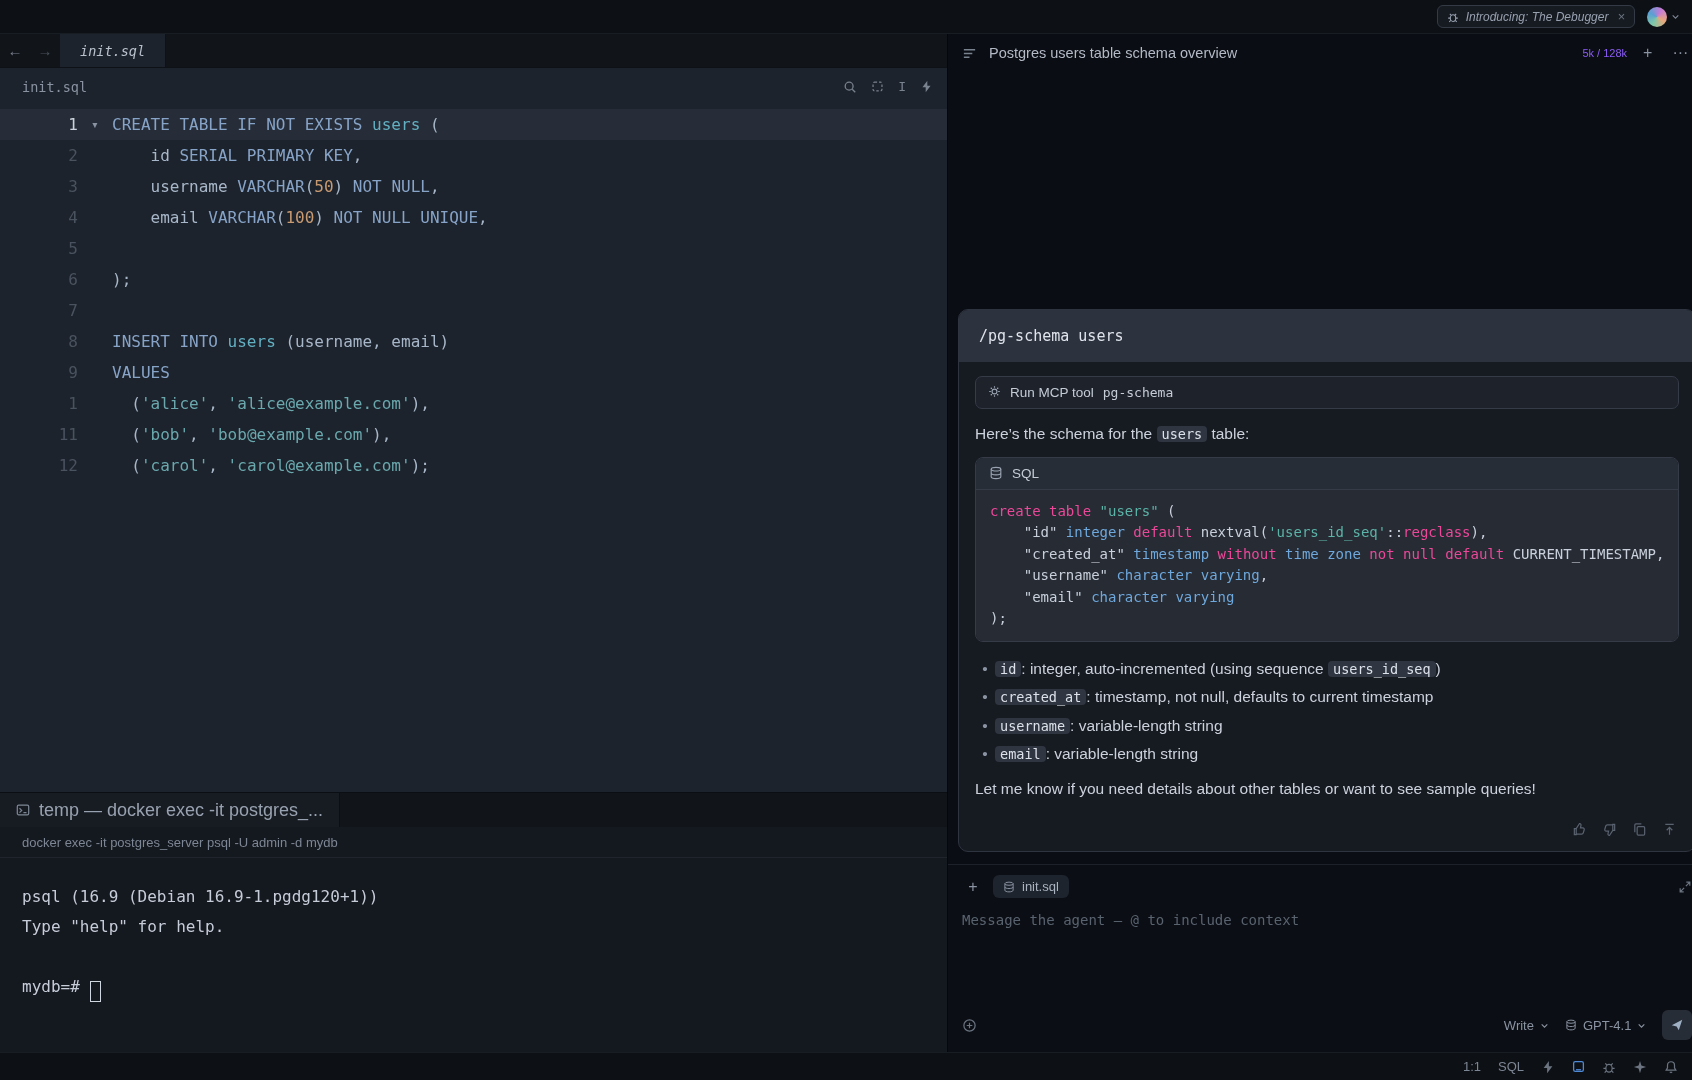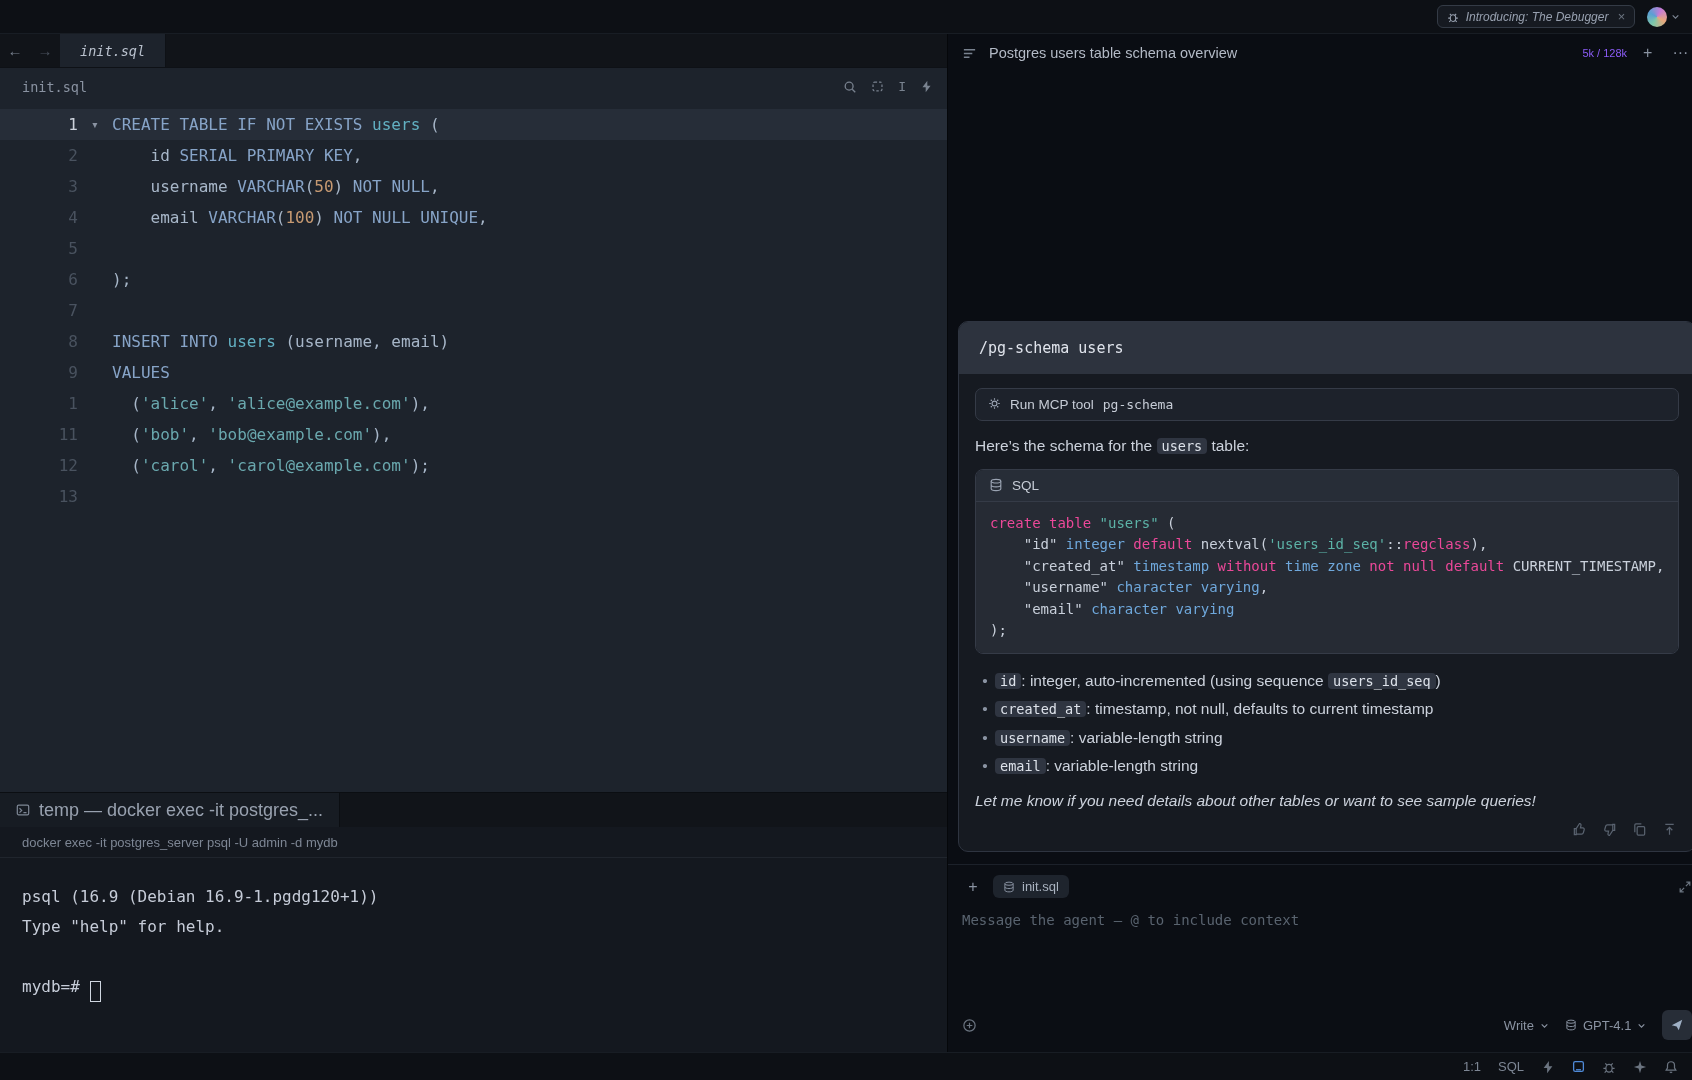--- a/index.html
+++ b/index.html
@@ -91,21 +91,21 @@
   .sql-body{background:#262b34;padding:11px 14px;font-family:"DejaVu Sans Mono",monospace;
             font-size:14px;line-height:21.5px;white-space:pre;}
   .sql .pln{color:#c9d0db;}
   .sql .kw{color:#ec4899;text-align:right;}
   .sql .type{color:#6fa8dc;}
   .sql .str{color:#5cb3a7;}
   .bullets{margin:2px 0 8px;}
   .bullet{display:flex;line-height:27.5px;font-size:15.5px;color:#ccd2dc;}
   .bullet .marker{flex:0 0 20px;text-align:center;color:#8a93a2;}
   .bullet-body{flex:1;}
-  .outro{margin:6px 0 4px;font-style:italic;}
+  .outro{margin:6px 0 16px;}
   .feedback{display:flex;justify-content:flex-end;gap:15px;padding:6px 2px 4px;color:#59626f;}
 
   
   .composer{flex:0 0 188px;border-top:1px solid #1c212a;background:#0b0e14;display:flex;
             flex-direction:column;padding:10px 14px 12px;}
   .comp-row1{display:flex;align-items:center;gap:9px;}
   .comp-add{color:#8a93a2;font-size:16px;width:22px;height:22px;display:flex;align-items:center;justify-content:center;}
   .chip{display:flex;align-items:center;gap:7px;background:#1e242d;border-radius:6px;padding:4px 10px;
         font-size:13px;color:#aab3c0;}
   .chip .icon{color:#8a93a2;}
@@ -193,21 +193,20 @@
               <div class="code-line"><span class="ln">3</span><span class="fold"></span><span class="lc"><span class="pln">    username </span><span class="kw">VARCHAR</span><span class="pln">(</span><span class="num">50</span><span class="pln">) </span><span class="kw">NOT NULL</span><span class="pln">,</span></span></div>
               <div class="code-line"><span class="ln">4</span><span class="fold"></span><span class="lc"><span class="pln">    email </span><span class="kw">VARCHAR</span><span class="pln">(</span><span class="num">100</span><span class="pln">) </span><span class="kw">NOT NULL UNIQUE</span><span class="pln">,</span></span></div>
               <div class="code-line"><span class="ln">5</span><span class="fold"></span></div>
               <div class="code-line"><span class="ln">6</span><span class="fold"></span><span class="lc"><span class="pln">);</span></span></div>
               <div class="code-line"><span class="ln">7</span><span class="fold"></span><span class="lc">&nbsp;</span></div>
               <div class="code-line"><span class="ln">8</span><span class="fold"></span><span class="lc"><span class="kw">INSERT INTO </span><span class="ident">users</span><span class="pln"> (username, email)</span></span></div>
               <div class="code-line"><span class="ln">9</span><span class="fold"></span><span class="lc"><span class="kw">VALUES</span></span></div>
               <div class="code-line"><span class="ln">1</span><span class="fold"></span><span class="lc"><span class="pln">  (</span><span class="str">'alice'</span><span class="pln">, </span><span class="str">'alice@example.com'</span><span class="pln">),</span></span></div>
               <div class="code-line"><span class="ln">11</span><span class="fold"></span><span class="lc"><span class="pln">  (</span><span class="str">'bob'</span><span class="pln">, </span><span class="str">'bob@example.com'</span><span class="pln">),</span></span></div>
               <div class="code-line"><span class="ln">12</span><span class="fold"></span><span class="lc"><span class="pln">  (</span><span class="str">'carol'</span><span class="pln">, </span><span class="str">'carol@example.com'</span><span class="pln">);</span></span></div>
-              <div class="code-line"><span class="ln">13</span><span class="fold"></span><span class="lc">&nbsp;</span></div>
             </div>
         </div>
       </div>
 
       <div class="terminal">
         <div class="term-tabbar">
           <div class="term-tab">
             <span class="icon">
               <svg width="14" height="14" viewBox="0 0 16 16" fill="none" stroke="currentColor" stroke-width="1.4">
                   <rect x="1.5" y="2.5" width="13" height="11" rx="1.5"></rect>

